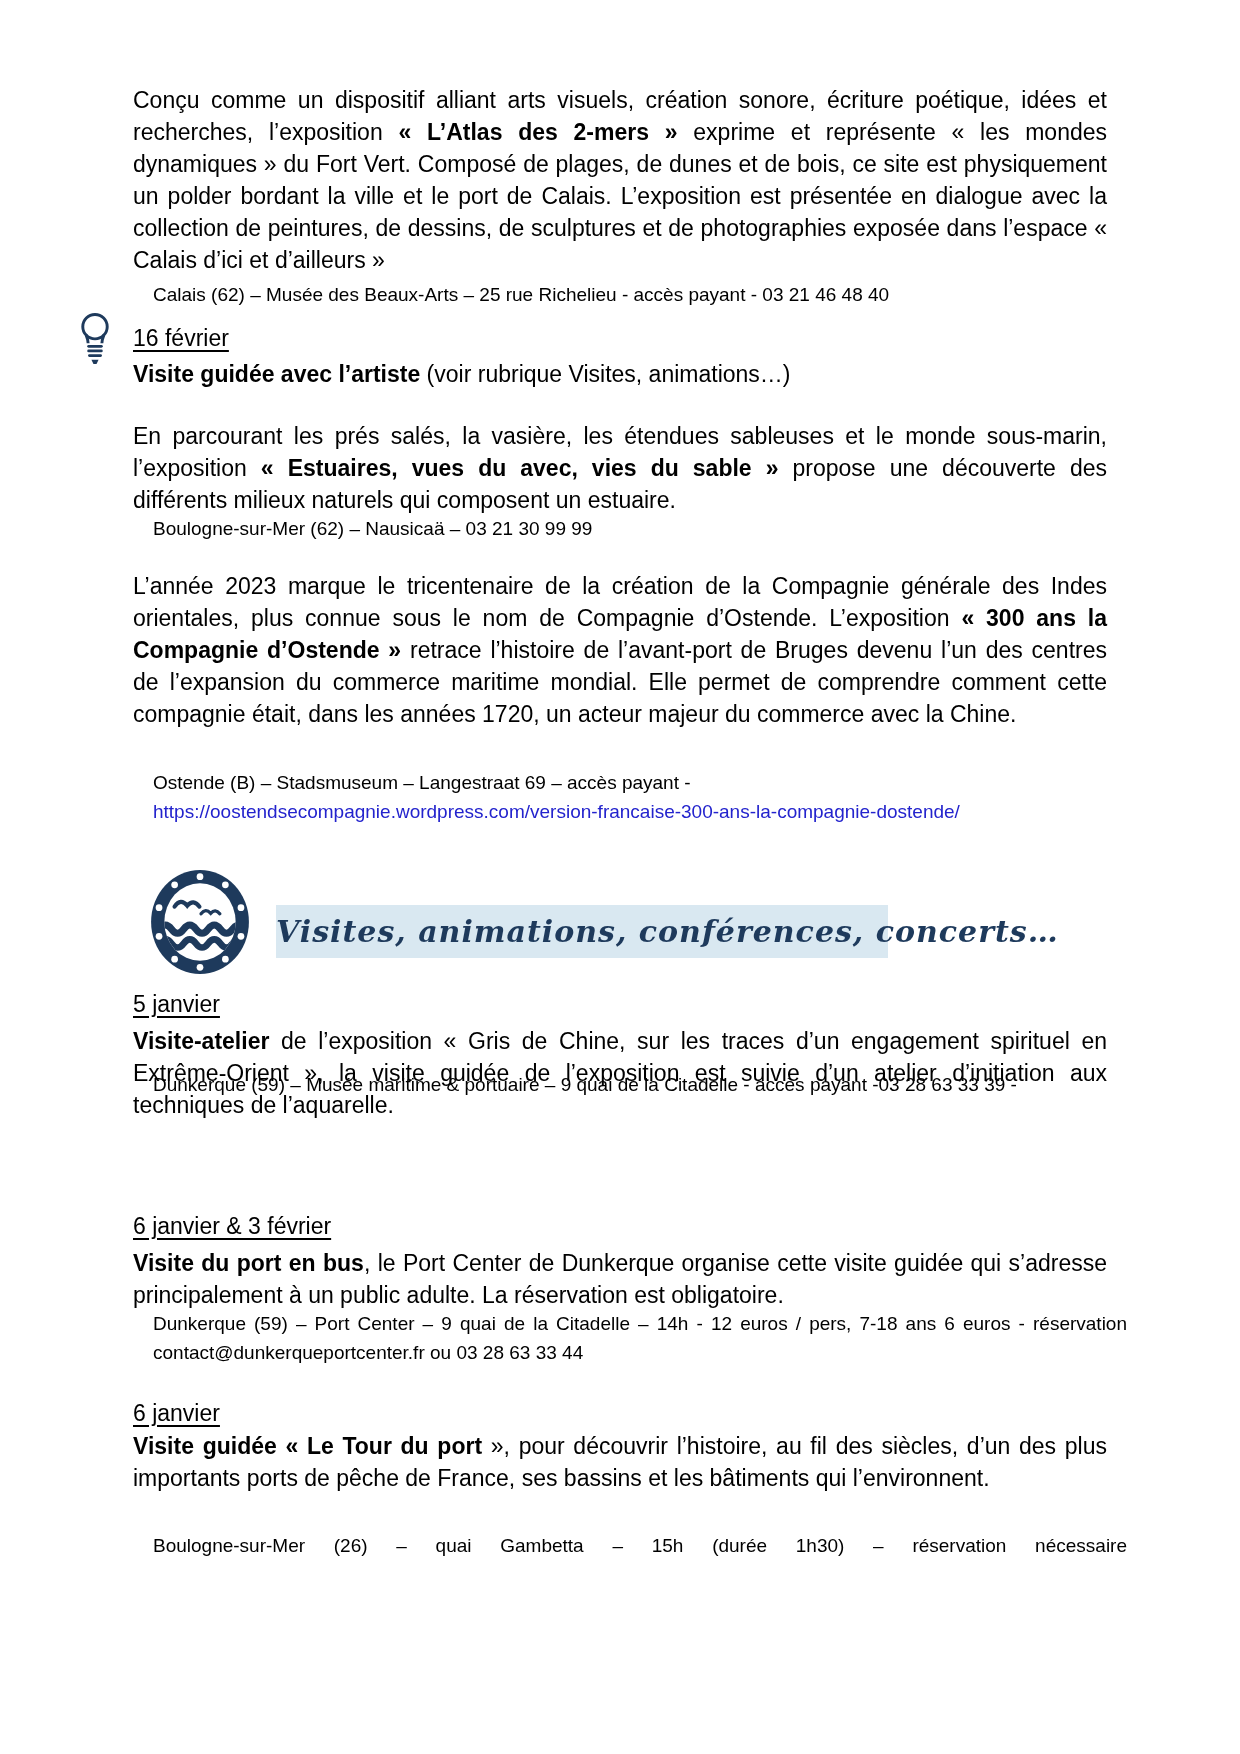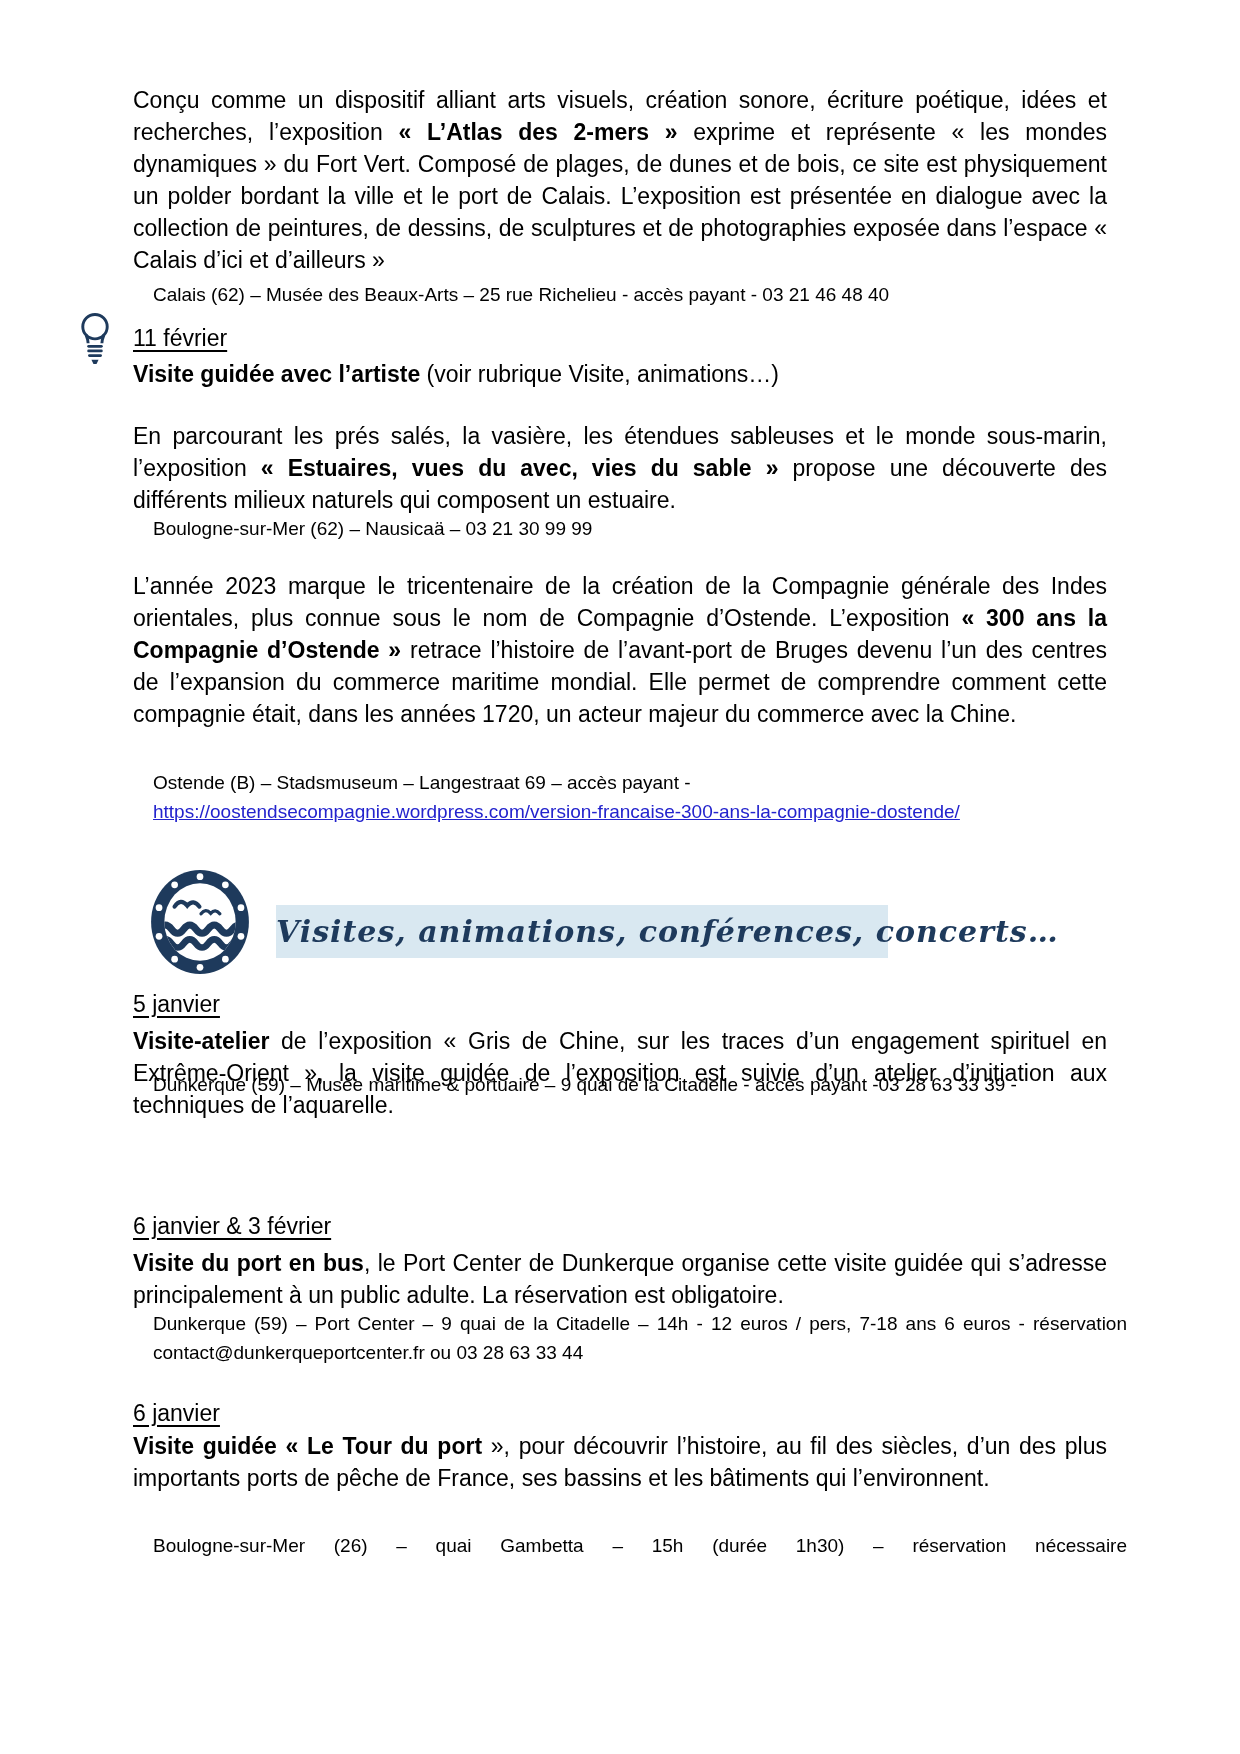--- a/index.html
+++ b/index.html
@@ -28,21 +28,20 @@
     text-align:left;
     margin-left:20px;
   }
   .note-just{text-align:justify;text-align-last:justify;}
   .date-heading{
     font-size:23px;line-height:32px;font-weight:400;
   }
   .date-heading span{text-decoration:underline;text-underline-offset:4px;}
   a.doc-link{
     color:var(--link);
-    text-decoration:underline;
     cursor:pointer;
   }
   .bulb-wrap{position:absolute;left:78px;top:312px;width:34px;height:56px;color:var(--navy);}
   .logo-wrap{position:absolute;left:148px;top:868px;width:104px;height:108px;color:var(--navy);}
   .banner{
     position:absolute;left:276px;top:905px;
     width:612px;height:53px;
     background:var(--banner);
     display:flex;align-items:center;
   }
@@ -68,24 +67,24 @@
       <circle cx="13" cy="11.5" r="9.6" fill="none" stroke="currentColor" stroke-width="2.3"></circle>
       <path d="M6 18 Q7.6 22 7.6 24.5 M20 18 Q18.4 22 18.4 24.5" fill="none" stroke="currentColor" stroke-width="2.3"></path>
       <line x1="8" y1="27" x2="18" y2="27" stroke="currentColor" stroke-width="2.2" stroke-linecap="round"></line>
       <line x1="8" y1="30.6" x2="18" y2="30.6" stroke="currentColor" stroke-width="2.2" stroke-linecap="round"></line>
       <line x1="8.6" y1="34.2" x2="17.4" y2="34.2" stroke="currentColor" stroke-width="2.2" stroke-linecap="round"></line>
       <path d="M10.2 37.6 h5.6 l-1.6 3.2 h-2.4 z" fill="currentColor"></path>
     </svg>
   </div>
 
   <p class="abs date-heading" style="top:322px">
-    <span>11 février</span>
+    <span>16 février</span>
   </p>
 
-  <p class="abs body-text" style="top:358px"><span class="b">Visite guidée avec l’artiste</span><span> (voir rubrique Visite, animations…)</span></p>
+  <p class="abs body-text" style="top:358px"><span class="b">Visite guidée avec l’artiste</span><span> (voir rubrique Visites, animations…)</span></p>
 
   <p class="abs body-text" style="top:420px"><span>En parcourant les prés salés, la vasière, les étendues sableuses et le monde sous-marin, l’exposition </span><span class="b">« Estuaires, vues du avec, vies du sable »</span><span> propose une découverte des différents milieux naturels qui composent un estuaire.</span></p>
 
   <p class="abs note" style="top:514px">Boulogne-sur-Mer (62) – Nausicaä – 03 21 30 99 99</p>
 
   <p class="abs body-text" style="top:570px"><span>L’année 2023 marque le tricentenaire de la création de la Compagnie générale des Indes orientales, plus connue sous le nom de Compagnie d’Ostende. L’exposition </span><span class="b">« 300 ans la Compagnie d’Ostende »</span><span> retrace l’histoire de l’avant-port de Bruges devenu l’un des centres de l’expansion du commerce maritime mondial. Elle permet de comprendre comment cette compagnie était, dans les années 1720, un acteur majeur du commerce avec la Chine.</span></p>
 
   <p class="abs note" style="top:768px">Ostende (B) – Stadsmuseum – Langestraat 69 – accès payant -</p>
 
   <p class="abs note" style="top:797px">

